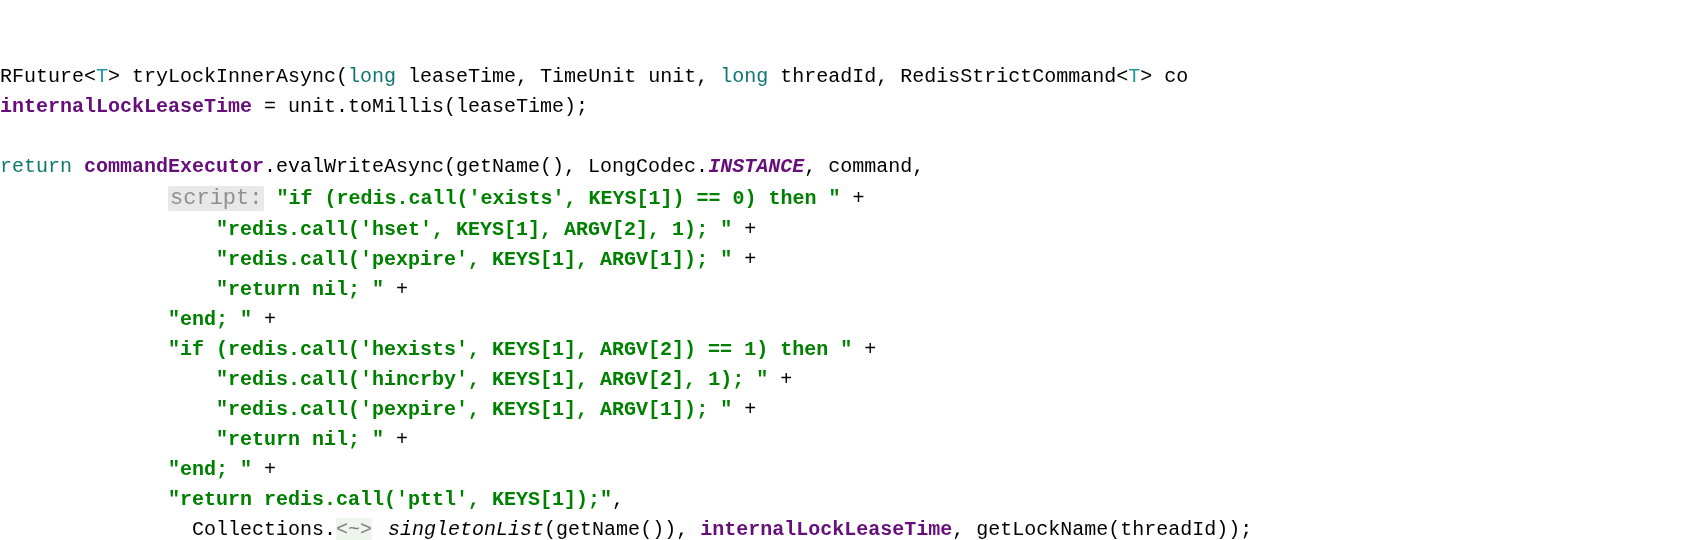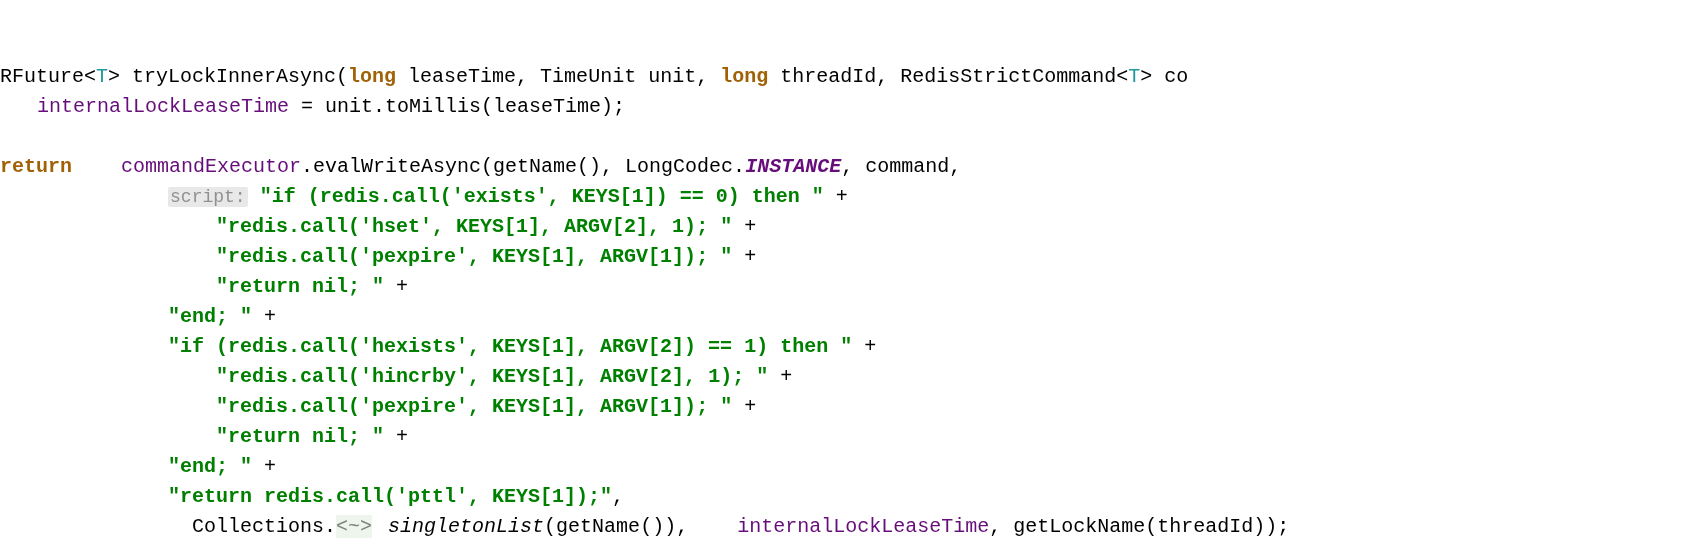--- a/index.html
+++ b/index.html
@@ -15,45 +15,44 @@
       color: #000000;
       white-space: pre;
       overflow-x: auto;
       padding: 2px 0;
     }
     .line {
       display: block;
       min-height: 30px;
     }
     .keyword {
-      color: #a16207;
-      font-weight: bold;
+      color: #0f766e;
+      font-weight: normal;
     }
     .field {
       color: #660e7a;
-      font-weight: normal;
-      padding-left: 37px;
+      font-weight: bold;
     }
     .static-field {
       color: #660e7a;
       font-weight: bold;
       font-style: italic;
       margin-top: 20px;
     }
     .string {
       color: #008000;
       font-weight: bold;
     }
     .generic {
       color: #20999d;
     }
     .hint {
       background: #e8e8e8;
       color: #909090;
-      font-size: 18px;
+      font-size: 22px;
       padding: 0 2px;
       border-radius: 2px;
     }
     .lambda {
       font-style: italic;
       color: #000000;
       margin-left: 16px;
     }
     .lambda-hint {
       background: #eef5ed;

